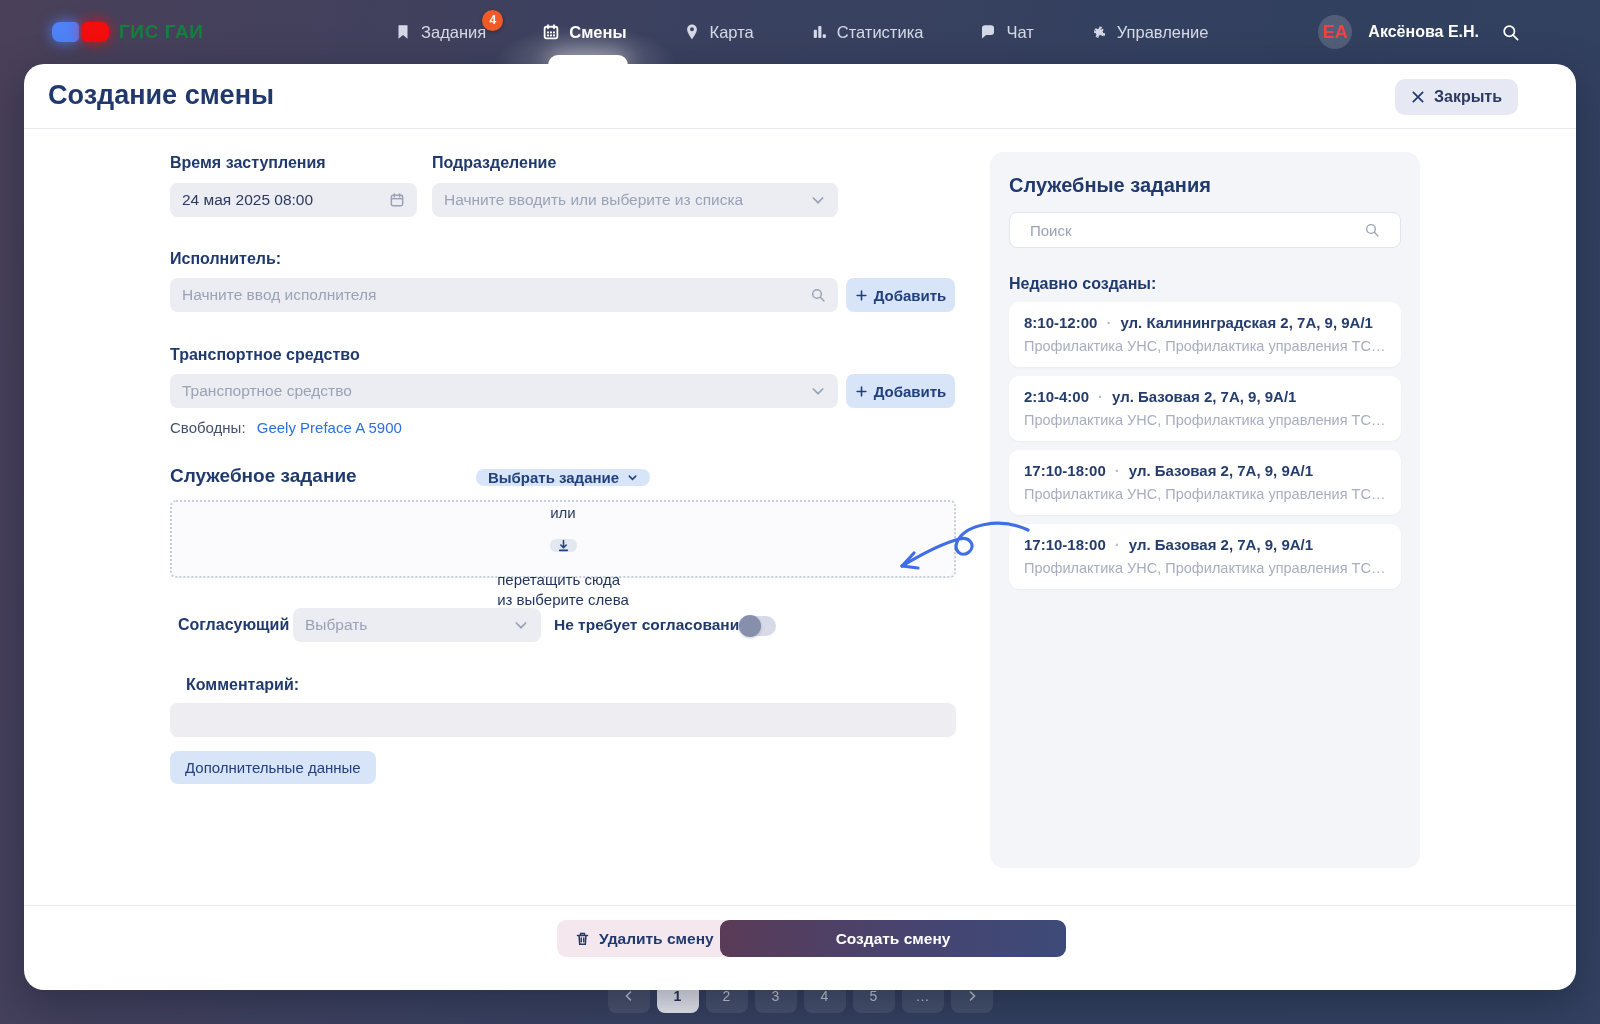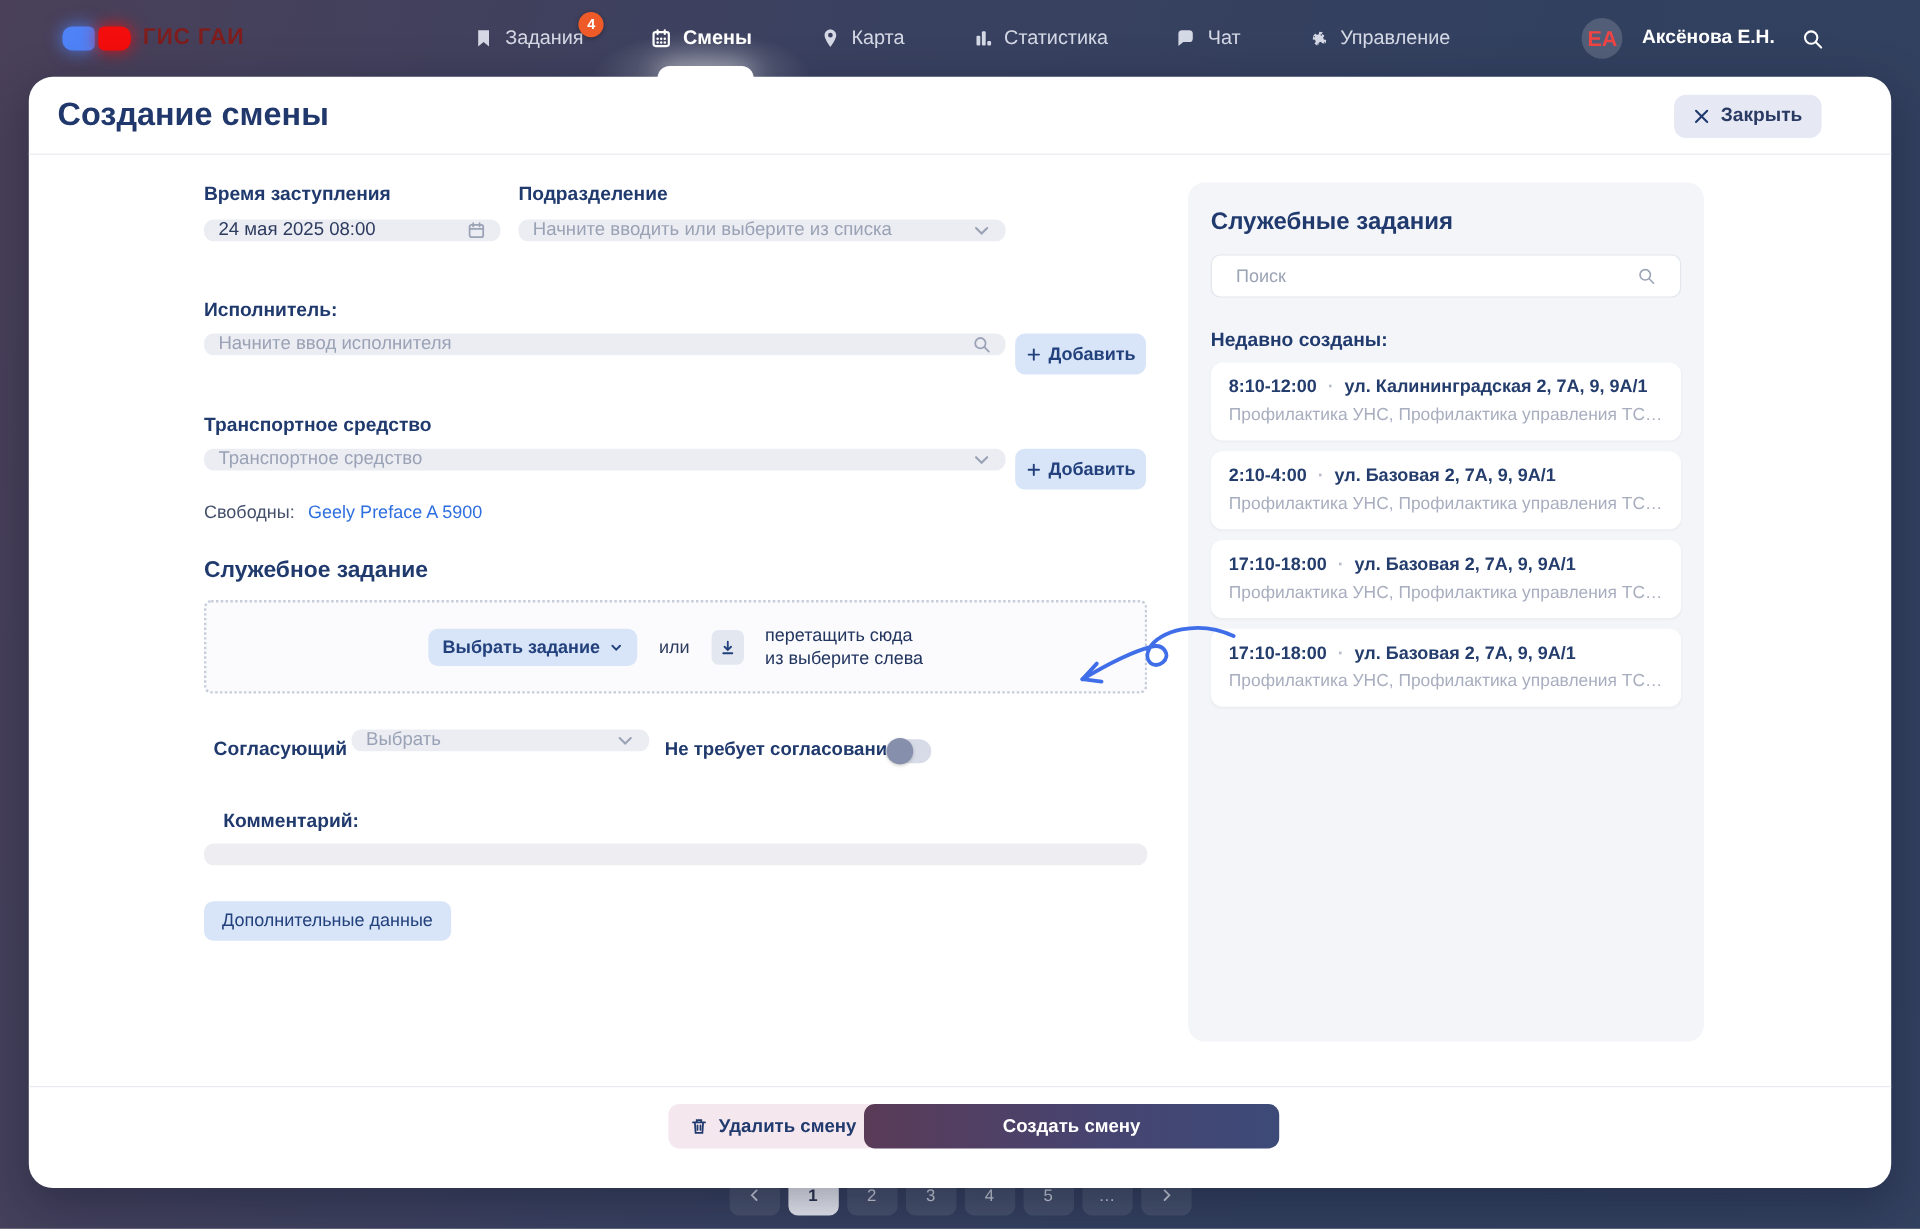--- a/index.html
+++ b/index.html
@@ -10,21 +10,21 @@
     border-radius:18px;
   }
   
   .navbar{position:absolute;left:0;top:0;width:1600px;height:64px;z-index:2;}
   .navbar .glow{position:absolute;left:460px;top:14px;width:250px;height:100px;pointer-events:none;
     background:radial-gradient(ellipse 130px 55px at center,rgba(255,255,255,.32),rgba(255,255,255,0) 70%);}
   .brand{position:absolute;left:52px;top:0;height:64px;display:flex;align-items:center;gap:10px;}
   .flasher{display:flex;gap:3px;}
   .flasher .blue{width:27px;height:20px;border-radius:8px 5px 5px 8px;background:#4f82f7;box-shadow:0 0 14px rgba(79,130,247,.9);}
   .flasher .red{width:27px;height:20px;border-radius:5px 8px 8px 5px;background:#f30d0d;box-shadow:0 0 14px rgba(243,13,13,.9);}
-  .brand-name{color:#7f1d1d;font-size:19px;font-weight:800;letter-spacing:.6px;}
+  .brand-name{color:#15803d;font-size:19px;font-weight:800;letter-spacing:.6px;}
   .nav-items{position:absolute;left:394px;top:0;height:64px;display:flex;align-items:center;gap:56px;}
   .nav-item{display:flex;align-items:center;gap:9px;color:rgba(235,238,248,.88);font-size:16.5px;cursor:pointer;position:relative;}
   .nav-item svg{width:18px;height:18px;}
   .nav-item.active{color:#fff;font-weight:700;}
   .badge{position:absolute;top:-13px;right:-17px;width:21px;height:21px;border-radius:50%;
     background:#ef5a29;color:#fff;font-size:12px;font-weight:700;display:flex;align-items:center;justify-content:center;
     box-shadow:0 1px 4px rgba(0,0,0,.3);}
   .tab-indicator{position:absolute;left:548px;top:55px;width:80px;height:10px;background:#fff;
     border-radius:10px 10px 0 0;z-index:3;box-shadow:0 0 20px rgba(255,255,255,.65);}
   .user-area{position:absolute;right:80px;top:0;height:64px;display:flex;align-items:center;gap:16px;}
@@ -41,34 +41,34 @@
   
   .modal{position:absolute;left:24px;right:24px;top:64px;bottom:34px;background:#fff;border-radius:20px;
     z-index:2;box-shadow:0 12px 40px rgba(10,15,35,.35);}
   .modal-title{position:absolute;left:24px;top:16px;font-size:27px;font-weight:800;color:#20386b;}
   .close-btn{position:absolute;right:58px;top:15px;height:36px;padding:0 16px;border-radius:10px;background:#e6e9f4;
     display:flex;align-items:center;gap:9px;color:#2a3a63;font-size:16px;font-weight:600;cursor:pointer;}
   .close-btn svg{width:14px;height:14px;}
   .header-divider{position:absolute;left:0;right:0;top:64px;height:1px;background:#e9ebf1;}
   
   .flabel{position:absolute;font-size:16px;font-weight:700;color:#203a6e;}
-  .input,.select{position:absolute;background:#ecedf3;border-radius:8px;height:18px;display:flex;align-items:center;
+  .input,.select{position:absolute;background:#ecedf3;border-radius:8px;height:34px;display:flex;align-items:center;
     padding:0 12px;font-size:15.5px;box-sizing:border-box;cursor:text;justify-content:center;}
   .select{cursor:pointer;}
   .input .val{color:#2c3a5e;}
   .placeholder{color:#9aa2b5;}
   .trail-icon{margin-left:auto;color:#9aa2b5;display:flex;}
   .trail-icon svg{width:16px;height:16px;}
   .add-btn{position:absolute;width:109px;height:34px;border-radius:8px;background:#d8e5f8;color:#22407c;
     font-size:15px;font-weight:600;display:flex;align-items:center;justify-content:center;gap:6px;cursor:pointer;}
   .free-line{position:absolute;font-size:15px;color:#44506b;}
   .free-line a{color:#2e6fdf;text-decoration:none;font-weight:500;cursor:pointer;}
   .section-title{position:absolute;font-size:19px;font-weight:800;color:#203a6e;}
   .drop-zone{position:absolute;left:146px;top:436px;width:786px;height:78px;border:2px dotted #c6cdda;border-radius:6px;
-    background:#fbfbfd;display:flex;align-items:center;justify-content:center;gap:18px;box-sizing:border-box;}
+    background:#fbfbfd;display:flex;align-items:center;justify-content:center;gap:18px;box-sizing:border-box;flex-direction:column;}
   .choose-task{height:31px;padding:0 12px;border-radius:8px;background:#d8e5f8;color:#22407c;font-size:15px;
     font-weight:600;display:flex;align-items:center;gap:8px;cursor:pointer;}
   .choose-task svg{width:11px;height:11px;}
   .or-label{font-size:15px;color:#2c3a5e;}
   .dl-box{width:27px;height:29px;border-radius:6px;background:#e2e7f0;display:flex;align-items:center;justify-content:center;color:#22407c;}
   .dl-box svg{width:13px;height:13px;}
   .drop-hint{font-size:15px;line-height:1.3;color:#22355f;font-weight:500;}
   .doodle-arrow{position:absolute;left:856px;top:448px;width:150px;height:64px;z-index:5;pointer-events:none;}
   .approver-select{left:269px;top:544px;width:248px;background:#ecedf3;}
   .toggle{position:absolute;left:714px;top:552px;width:38px;height:20px;border-radius:10px;background:#d7dbe7;cursor:pointer;}

